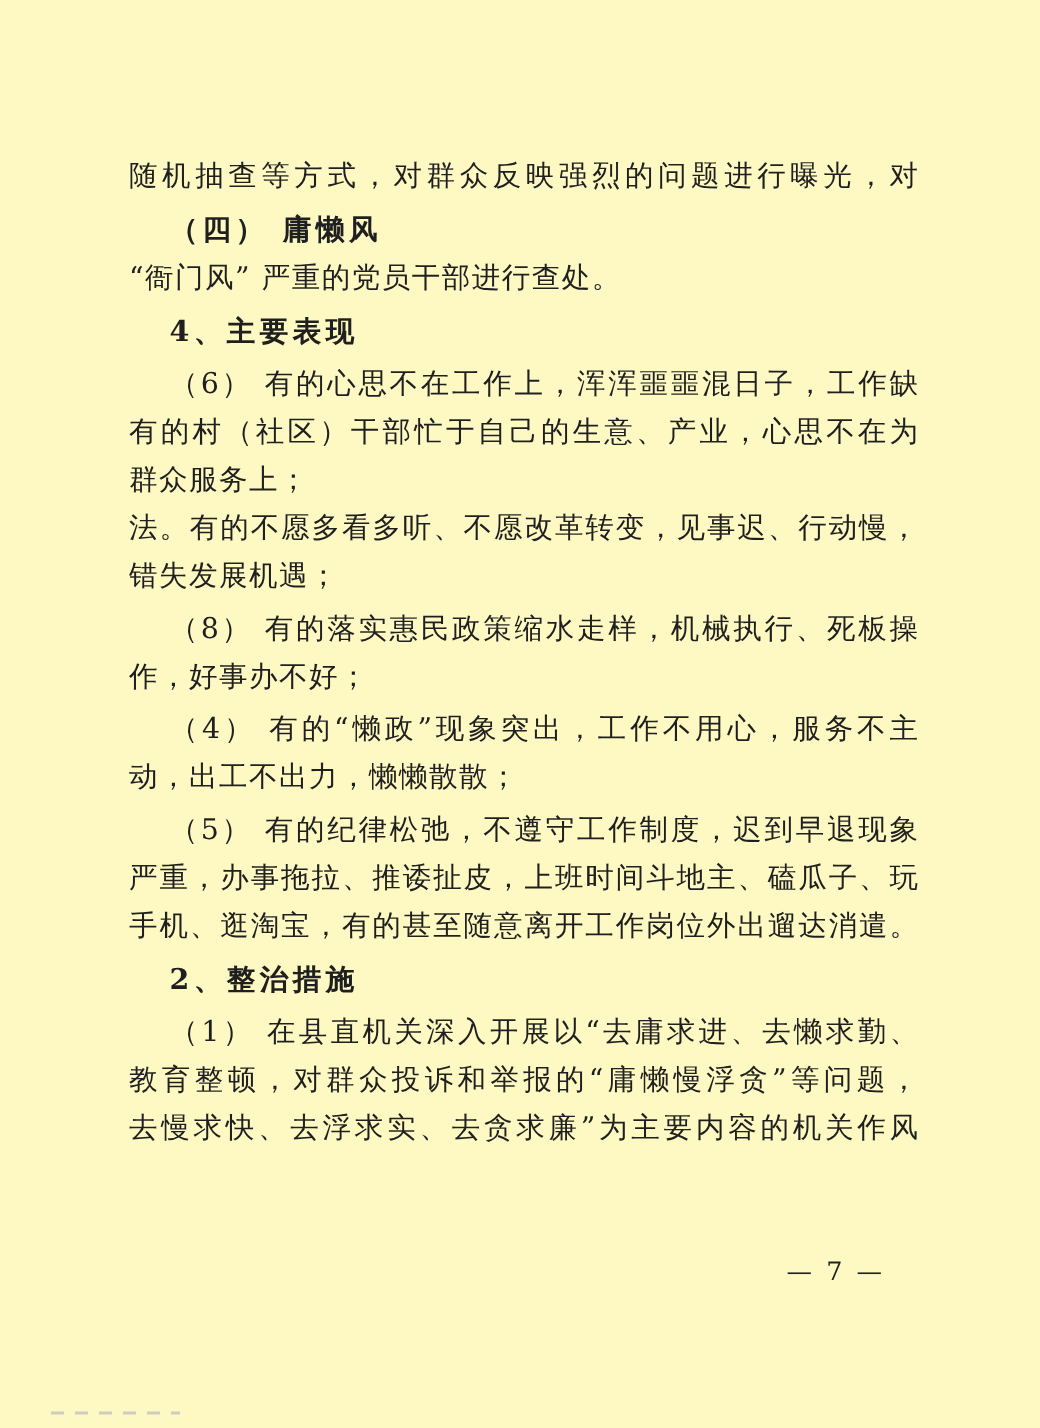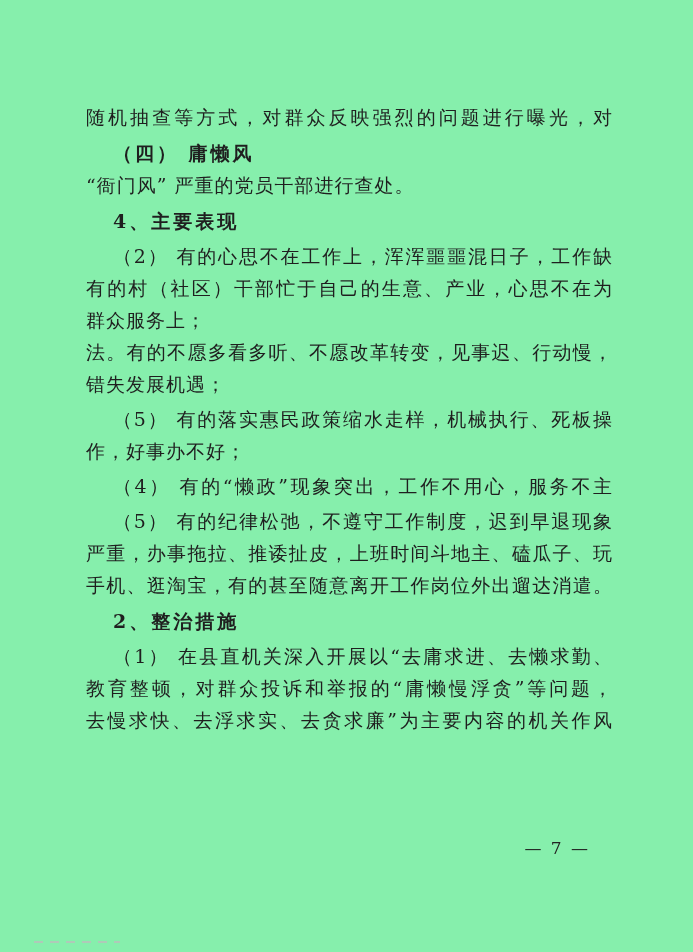--- a/index.html
+++ b/index.html
@@ -11,21 +11,21 @@
     width: 693px;
     height: 952px;
     position: relative;
     overflow: hidden;
     font-family: "DejaVu Serif", "Liberation Serif", serif;
     color: #1f1f1f;
   }
   .page {
     position: absolute;
     inset: 0;
-    background: #86efac;
+    background: #fef9c3;
   }
   .doc {
     position: absolute;
     left: 86px;
     top: 101px;
     width: 526px;
   }
   .line {
     font-size: 19px;
     height: 32px;
@@ -79,28 +79,29 @@
 </head>
 <body>
 
 <div class="page">
 
   <div class="doc">
     <div class="line j">随机抽查等方式，对群众反映强烈的问题进行曝光，对</div>
     <div class="line head">（四） 庸懒风</div>
     <div class="line">“衙门风” 严重的党员干部进行查处。</div>
     <div class="line head">4、主要表现</div>
-    <div class="line j ind">（2） 有的心思不在工作上，浑浑噩噩混日子，工作缺</div>
+    <div class="line j ind">（6） 有的心思不在工作上，浑浑噩噩混日子，工作缺</div>
     <div class="line j">有的村（社区）干部忙于自己的生意、产业，心思不在为</div>
     <div class="line">群众服务上；</div>
     <div class="line j">法。有的不愿多看多听、不愿改革转变，见事迟、行动慢，</div>
     <div class="line">错失发展机遇；</div>
-    <div class="line j ind">（5） 有的落实惠民政策缩水走样，机械执行、死板操</div>
+    <div class="line j ind">（8） 有的落实惠民政策缩水走样，机械执行、死板操</div>
     <div class="line">作，好事办不好；</div>
     <div class="line j ind">（4） 有的“懒政”现象突出，工作不用心，服务不主</div>
+    <div class="line">动，出工不出力，懒懒散散；</div>
     <div class="line j ind">（5） 有的纪律松弛，不遵守工作制度，迟到早退现象</div>
     <div class="line j">严重，办事拖拉、推诿扯皮，上班时间斗地主、磕瓜子、玩</div>
     <div class="line j">手机、逛淘宝，有的甚至随意离开工作岗位外出遛达消遣。</div>
     <div class="line head">2、整治措施</div>
     <div class="line j ind">（1） 在县直机关深入开展以“去庸求进、去懒求勤、</div>
     <div class="line j">教育整顿，对群众投诉和举报的“庸懒慢浮贪”等问题，</div>
     <div class="line j">去慢求快、去浮求实、去贪求廉”为主要内容的机关作风</div>
   </div>
 
   <div class="pagenum">— 7 —</div>

